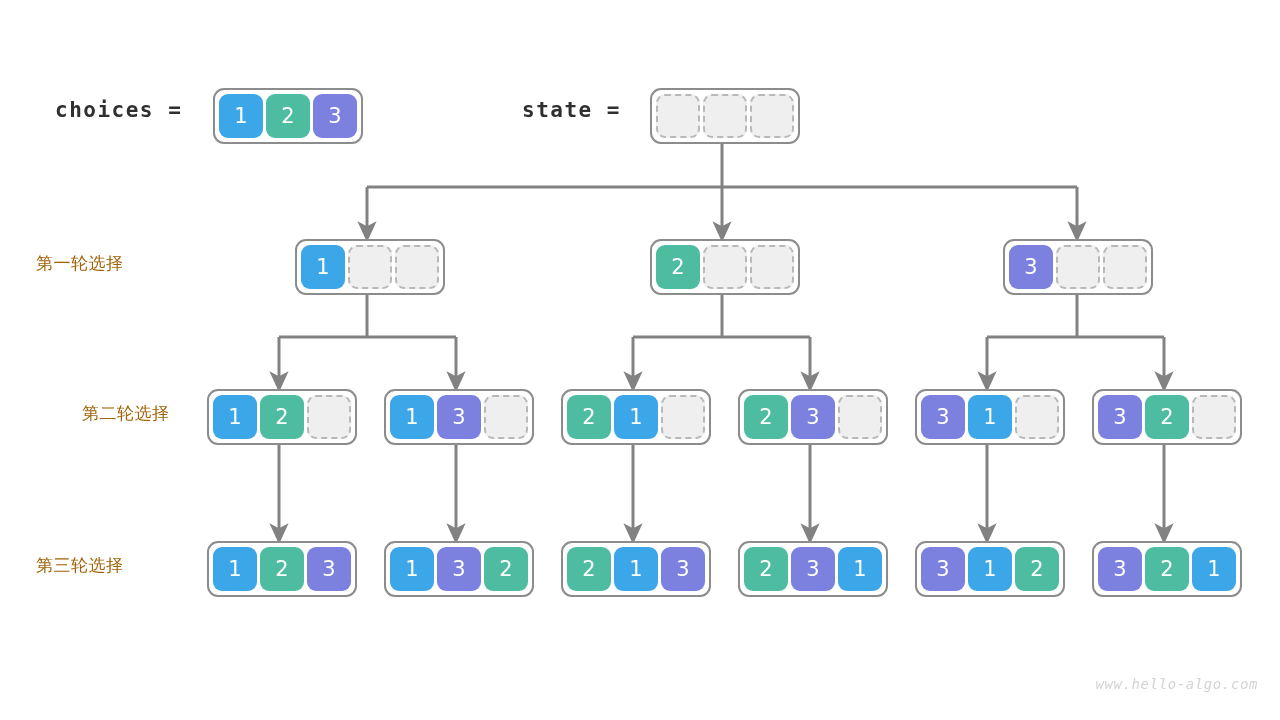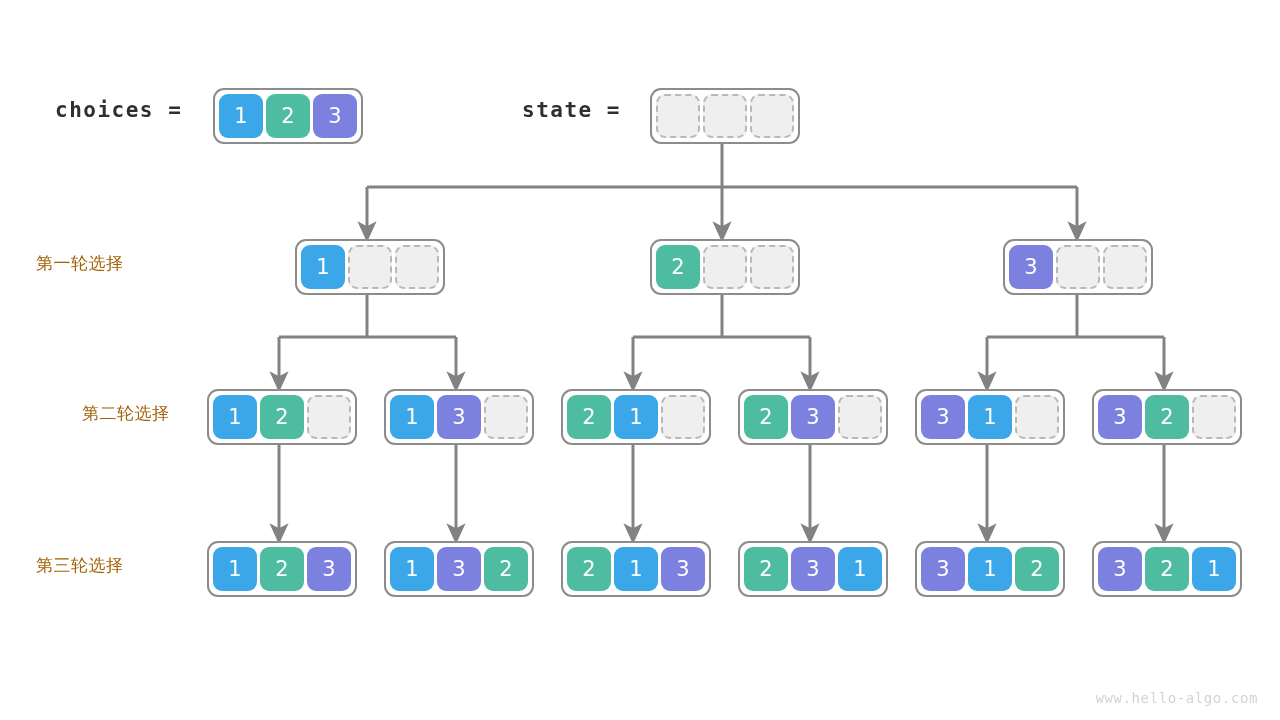--- a/index.html
+++ b/index.html
@@ -43,26 +43,27 @@
     position: absolute;
     font-family: "DejaVu Sans", "Liberation Sans", sans-serif;
     font-size: 17px;
     color: #a16207;
     white-space: nowrap;
     letter-spacing: 0.5px;
   }
   .watermark {
     position: absolute;
     right: 22px;
-    bottom: 14px;
+    bottom: 28px;
     font-family: "DejaVu Sans Mono", "Liberation Mono", monospace;
     font-size: 14px;
     color: #d3d3d3;
     letter-spacing: 0.6px;
     white-space: nowrap;
+    font-style: italic;
   }
 
   
   .array-node {
     position: absolute;
     display: flex;
     flex-direction: row;
     align-items: center;
     gap: 3px;
     box-sizing: border-box;

